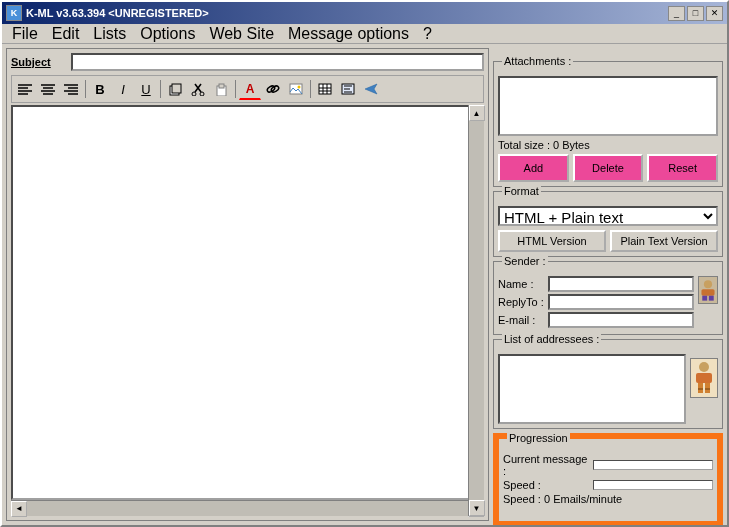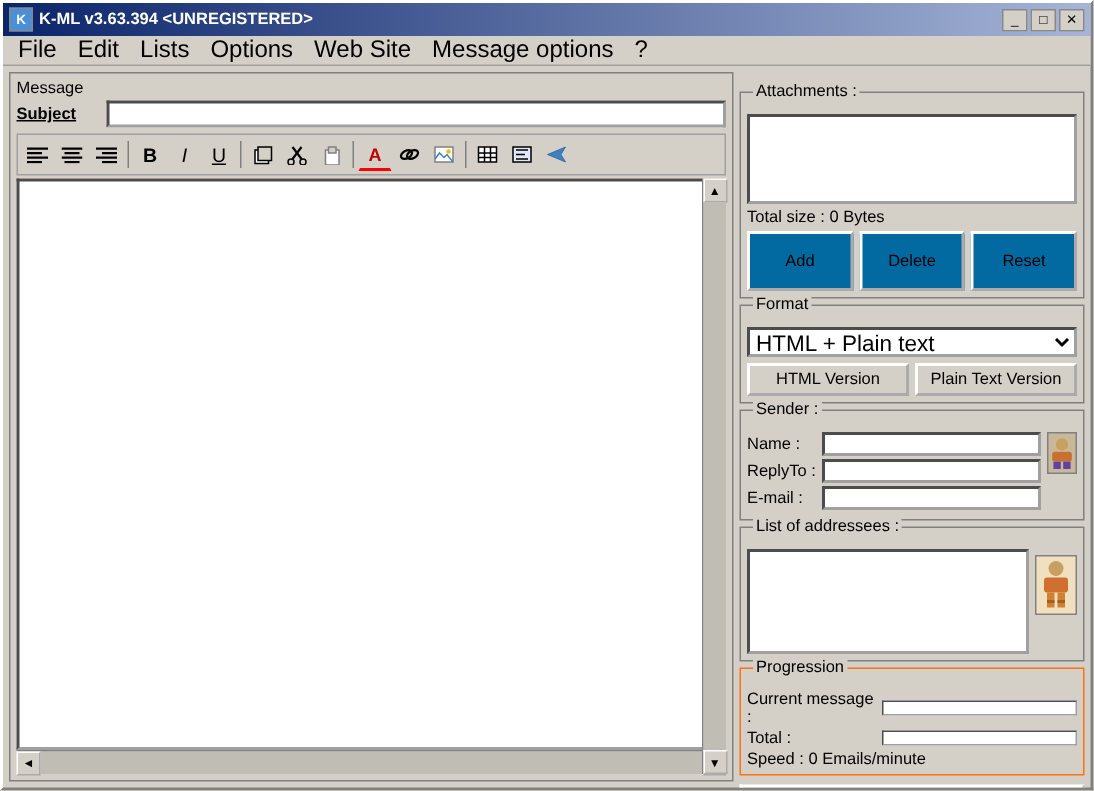--- a/index.html
+++ b/index.html
@@ -174,22 +174,22 @@
     .attachments-list {
       background: white;
       border: 2px inset #a0a0a0;
       height: 60px;
       width: 100%;
     }
     .total-size { font-size: 11px; margin: 3px 0; }
     .btn-row { display: flex; gap: 4px; }
     .action-btn {
       flex: 1;
-      height: 40px;
-      background: #0369a1;
+      height: 28px;
+      background: #ec4899;
       border: 2px outset #ffffff;
       font-size: 11px;
       cursor: pointer;
       text-align: center;
     }
 
     
     .format-box {
       border: 1px solid #808080;
       padding: 14px 4px 4px 4px;
@@ -244,22 +244,22 @@
       min-height: 60px;
     }
     .addressees-icon {
       width: 28px;
       display: flex; align-items: flex-start; justify-content: center;
       padding-top: 4px;
     }
 
     
     .progression-box {
-      border: 1px solid #f97316;
-      padding: 14px 4px 4px 4px;
+      border: 6px solid #f97316;
+      padding: 14px 4px 16px 4px;
       position: relative;
     }
     .prog-row { display: flex; align-items: center; margin-bottom: 2px; }
     .prog-label { width: 90px; font-size: 11px; }
     .prog-bar {
       flex: 1;
       height: 10px;
       background: white;
       border: 1px inset #a0a0a0;
     }
@@ -306,21 +306,20 @@
     <span class="menu-item">Lists</span>
     <span class="menu-item">Options</span>
     <span class="menu-item">Web Site</span>
     <span class="menu-item">Message options</span>
     <span class="menu-item">?</span>
   </div>
 
   <div class="content-area">
 
     <div class="message-panel">
-      <div class="message-label">Message</div>
       <div class="subject-row">
         <span class="subject-label">Subject</span>
         <input class="subject-input" type="text" style="">
       </div>
 
       <div class="editor-toolbar">
         <button class="tb-btn icon-align" title="Align Left">
           <svg width="14" height="12">
               <line x1="0" y1="2" x2="14" y2="2" stroke="#000" stroke-width="1.5"></line>
               <line x1="0" y1="5" x2="10" y2="5" stroke="#000" stroke-width="1.5"></line>
@@ -503,21 +502,21 @@
         </div>
       </div>
 
       <div class="progression-box group-box">
         <span class="group-label">Progression</span>
         <div class="prog-row">
           <span class="prog-label">Current message :</span>
           <div class="prog-bar"></div>
         </div>
         <div class="prog-row">
-          <span class="prog-label">Total :</span>
+          <span class="prog-label">Speed :</span>
           <div class="prog-bar"></div>
         </div>
         <div style="font-size:11px;">Speed : 0 Emails/minute</div>
       </div>
 
       <button class="send-btn">Send</button>
 
     </div>
   </div>
 </div>

